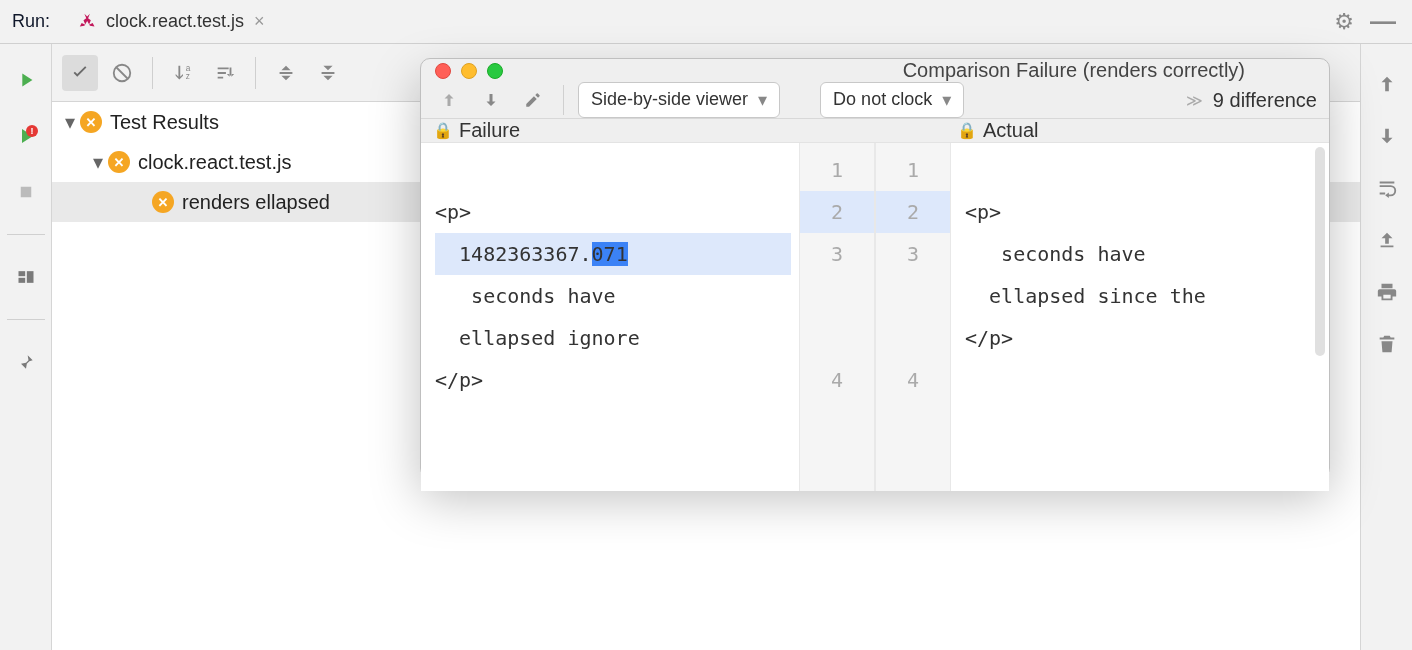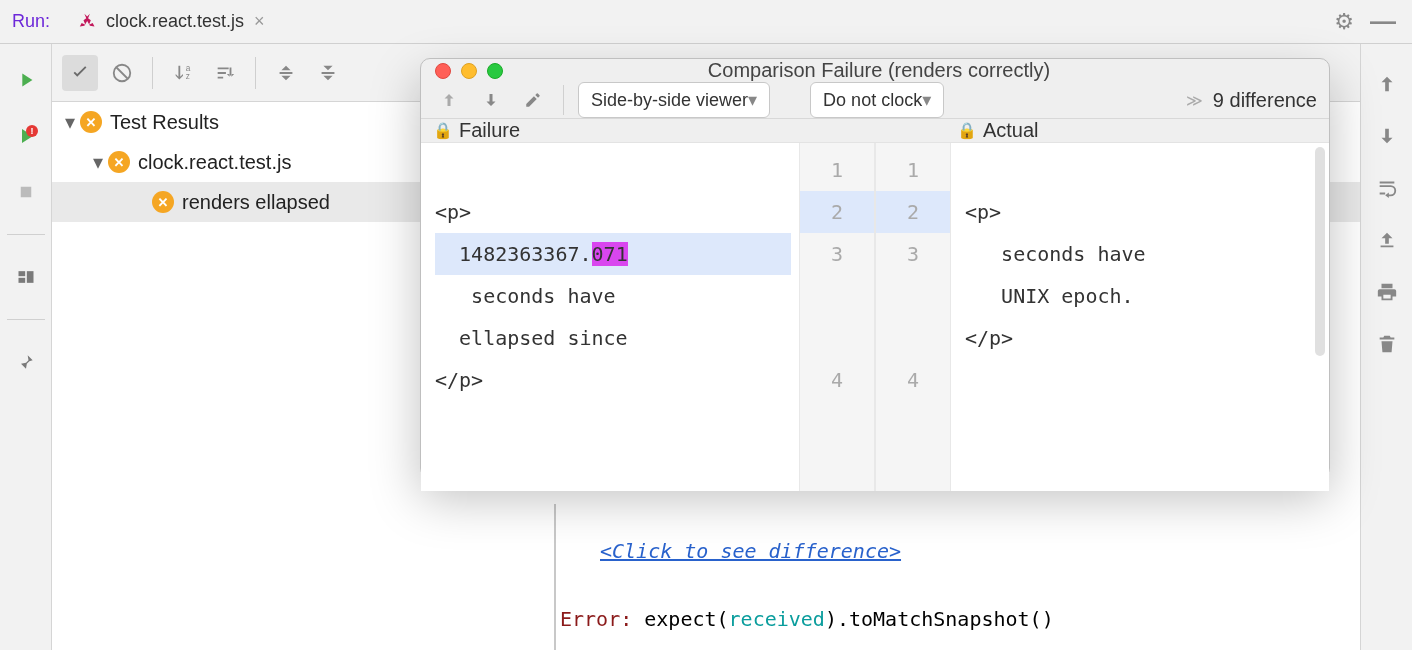--- a/index.html
+++ b/index.html
@@ -13,21 +13,21 @@
   position: relative;
 }
 .top-bar {
   height: 44px;
   background: #f2f2f2;
   display: flex;
   align-items: center;
   padding: 0 8px;
   border-bottom: 1px solid #d0d0d0;
 }
-.run-label { font-size: 18px; color: #6d28d9; margin-right: 18px; padding-left: 4px; }
+.run-label { font-size: 18px; color: #0f172a; margin-right: 18px; padding-left: 4px; }
 .tab {
   display: flex;
   align-items: center;
   gap: 6px;
   padding: 6px 10px;
   font-size: 18px;
   color: #333;
 }
 .tab-icon { width: 22px; height: 22px; display: inline-flex; align-items: center; justify-content: center; }
 .jest-icon svg { width: 22px; height: 22px; }
@@ -127,32 +127,32 @@
   height: 46px;
   display: flex; align-items: center;
   padding: 0 14px;
   gap: 10px;
 }
 .traffic { display: flex; gap: 10px; }
 .tl { width: 16px; height: 16px; border-radius: 50%; }
 .tl.r { background: #ff5f57; border: 1px solid #e1483f; }
 .tl.y { background: #ffbd2e; border: 1px solid #dea123; }
 .tl.g { background: #28c940; border: 1px solid #1aab29; }
-.dlg-title { flex: 1; text-align: center; color: #444; font-size: 20px; }
+.dlg-title { flex: 1; text-align: right; color: #444; font-size: 20px; }
 
 .dlg-toolbar {
   height: 52px;
   display: flex; align-items: center;
   padding: 0 12px; gap: 10px;
   border-bottom: 1px solid #d8d8d8;
 }
 .dlg-ico { width: 32px; height: 32px; display: flex; align-items: center; justify-content: center; color: #888; }
 .dlg-sep { width: 1px; height: 30px; background: #d0d0d0; margin: 0 4px; }
 .dd {
-  display: flex; align-items: center; gap: 0;
+  display: flex; gap: 10px;
   background: #fff; border: 1px solid #c8c8c8;
   border-radius: 6px; padding: 6px 12px;
   font-size: 18px; color: #333;
 }
 .dd .caret { color: #888; }
 .diff-count { margin-left: auto; font-size: 20px; color: #333; display: flex; align-items: center; gap: 10px; }
 .chev { color: #aaa; font-size: 16px; }
 
 .dlg-headers {
   height: 36px; display: flex; align-items: center;
@@ -173,21 +173,21 @@
 .code-col { flex: 1; padding: 6px 8px 6px 14px; white-space: pre; line-height: 42px; color: #333; overflow: hidden; }
 .gut-col {
   width: 76px; background: #f5f5f5; border-left: 1px solid #e8e8e8; border-right: 1px solid #e8e8e8;
   display: flex; flex-direction: column; align-items: center;
   font-size: 20px; color: #aaa; line-height: 42px; padding-top: 6px;
 }
 .gut-row { display: flex; width: 100%; }
 .gut-row span { flex: 1; text-align: center; }
 .gut-row.hl { background: #dde8fb; }
 .code-col .hl { background: #dde8fb; }
-.code-col .hlspan { background: #d946ef; }
+.code-col .hlspan { background: #3b82f6; }
 .caret-bar { display: inline-block; width: 2px; height: 24px; background: #222; vertical-align: middle; margin-right: 2px; }
 
 .vscroll-hint {
   position: absolute; right: 4px; top: 4px; width: 10px; height: 60%;
   background: rgba(0,0,0,0.12); border-radius: 5px;
 }
 </style>
 </head>
 <body>
 
@@ -296,30 +296,20 @@
         <span>clock.react.test.js</span>
       </div>
       <div class="tree-row selected">
         <span class="indent50"></span>
         <span class="indent50"></span>
         <span class="statball"></span>
         <span>renders ellapsed</span>
       </div>
     </div>
 
-    <div class="output-pane">
-      <div class="bar"></div>
-      <div style="margin-left:40px;">
-        <a class="link">&lt;Click to see difference&gt;</a>
-      </div>
-      <div style="height:34px;"></div>
-      <div>
-        <span class="err-kw">Error:</span><span> expect(</span><span class="received">received</span><span>).toMatchSnapshot()</span>
-      </div>
-    </div>
   </div>
 
   <div class="right-gutter">
     <span class="gutter-icon">
         <svg width="22" height="22" viewBox="0 0 24 24">
           <path fill="#888" d="M12 4l6 6h-4v10h-4V10H6z"></path>
         </svg>
       </span>
     <span class="gutter-icon">
         <svg width="22" height="22" viewBox="0 0 24 24">
@@ -399,21 +389,21 @@
     </div>
     <div class="gap"></div>
     <div class="half">
       <span class="lock">🔒</span>
       <span>Actual</span>
     </div>
   </div>
 
   <div class="code-area">
     <div class="code-col">
-<div>&lt;p&gt;</div><div class="hl"><span>  1482363367.</span><span class="hlspan">071</span></div><div>   seconds have</div><div>  ellapsed since</div><div>&lt;/p&gt;</div>
+<div>&lt;p&gt;</div><div class="hl"><span>  1482363367.</span><span class="hlspan">071</span></div><div>   seconds have</div><div>  ellapsed ignore</div><div>&lt;/p&gt;</div>
     </div>
     <div class="gut-col">
       <div class="gut-row">
           <span>1</span>
         </div>
       <div class="gut-row hl">
           <span>2</span>
         </div>
       <div class="gut-row">
           <span>3</span>
@@ -430,17 +420,17 @@
           <span>2</span>
         </div>
       <div class="gut-row">
           <span>3</span>
         </div>
       <div class="gut-row" style="margin-top:84px">
           <span>4</span>
         </div>
     </div>
     <div class="code-col">
-<div>&lt;p&gt;</div><div>   seconds have</div><div>   UNIX epoch.</div><div>&lt;/p&gt;</div>
+<div>&lt;p&gt;</div><div>   seconds have</div><div>  ellapsed since the</div><div>&lt;/p&gt;</div>
       <div class="vscroll-hint"></div>
     </div>
   </div>
 </div>
 
 </body></html>

